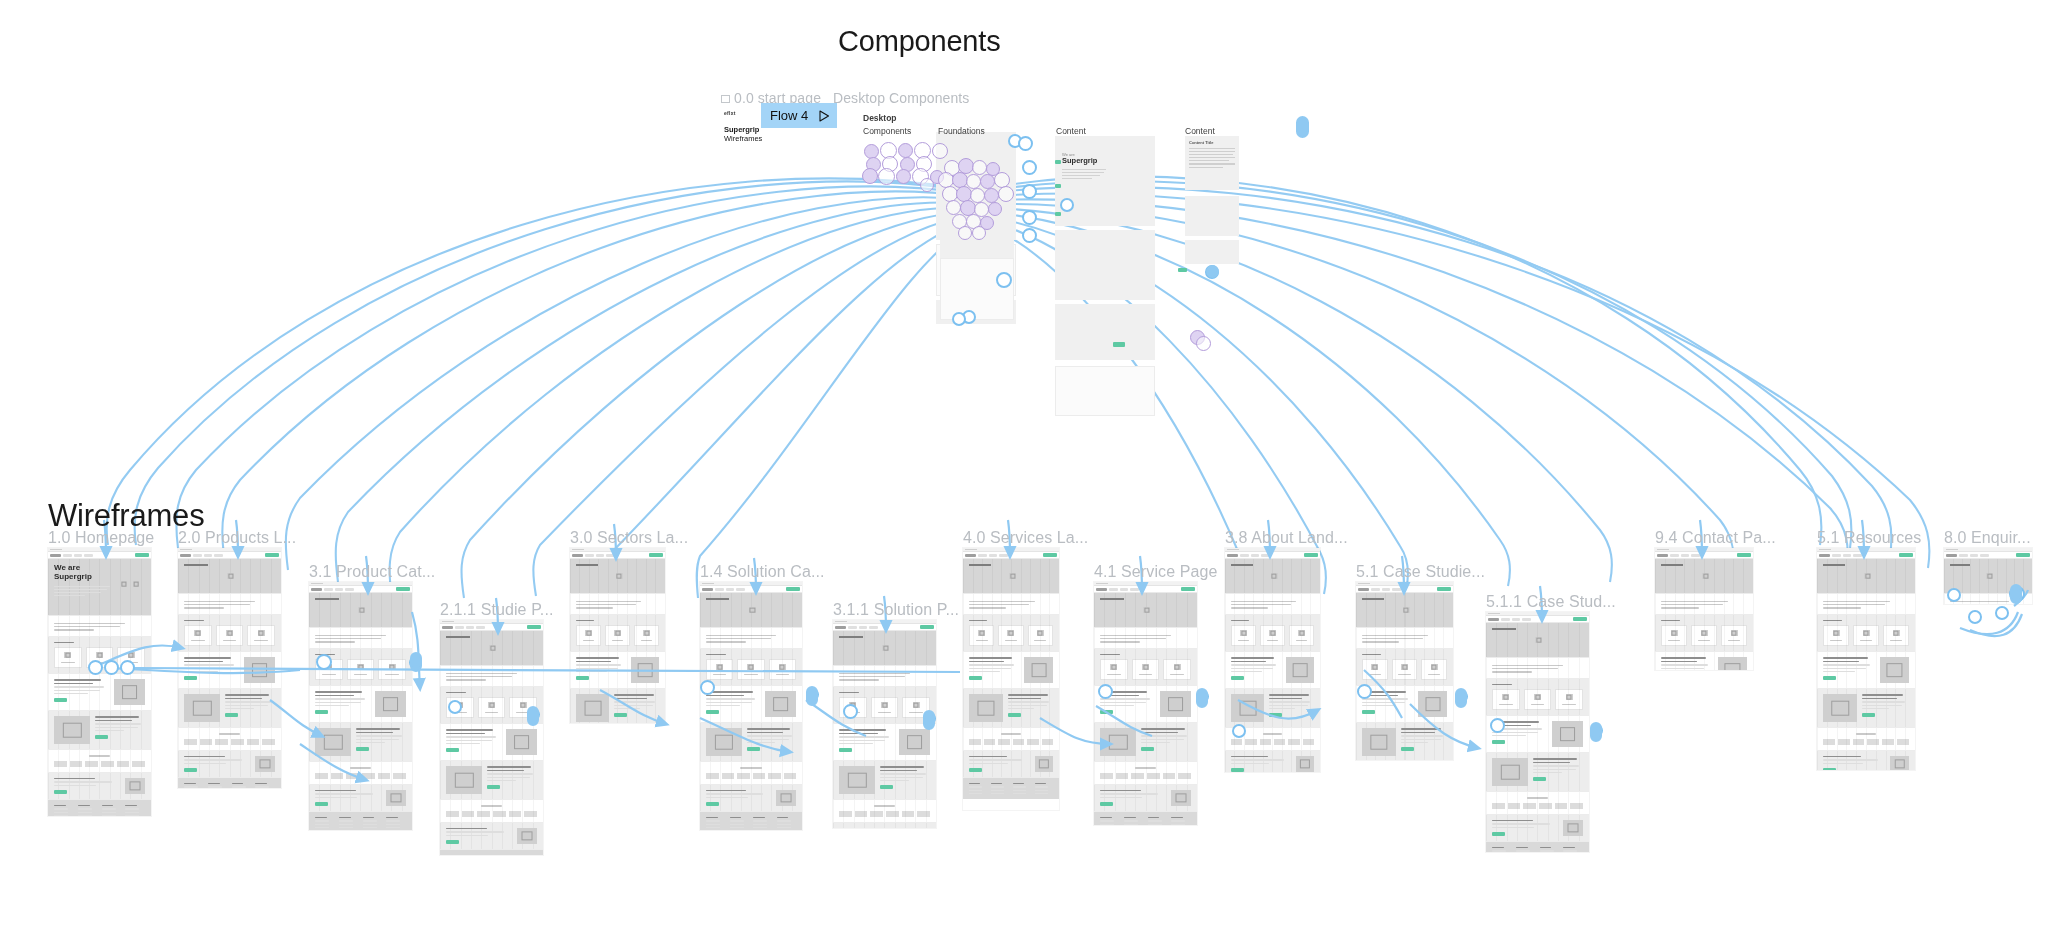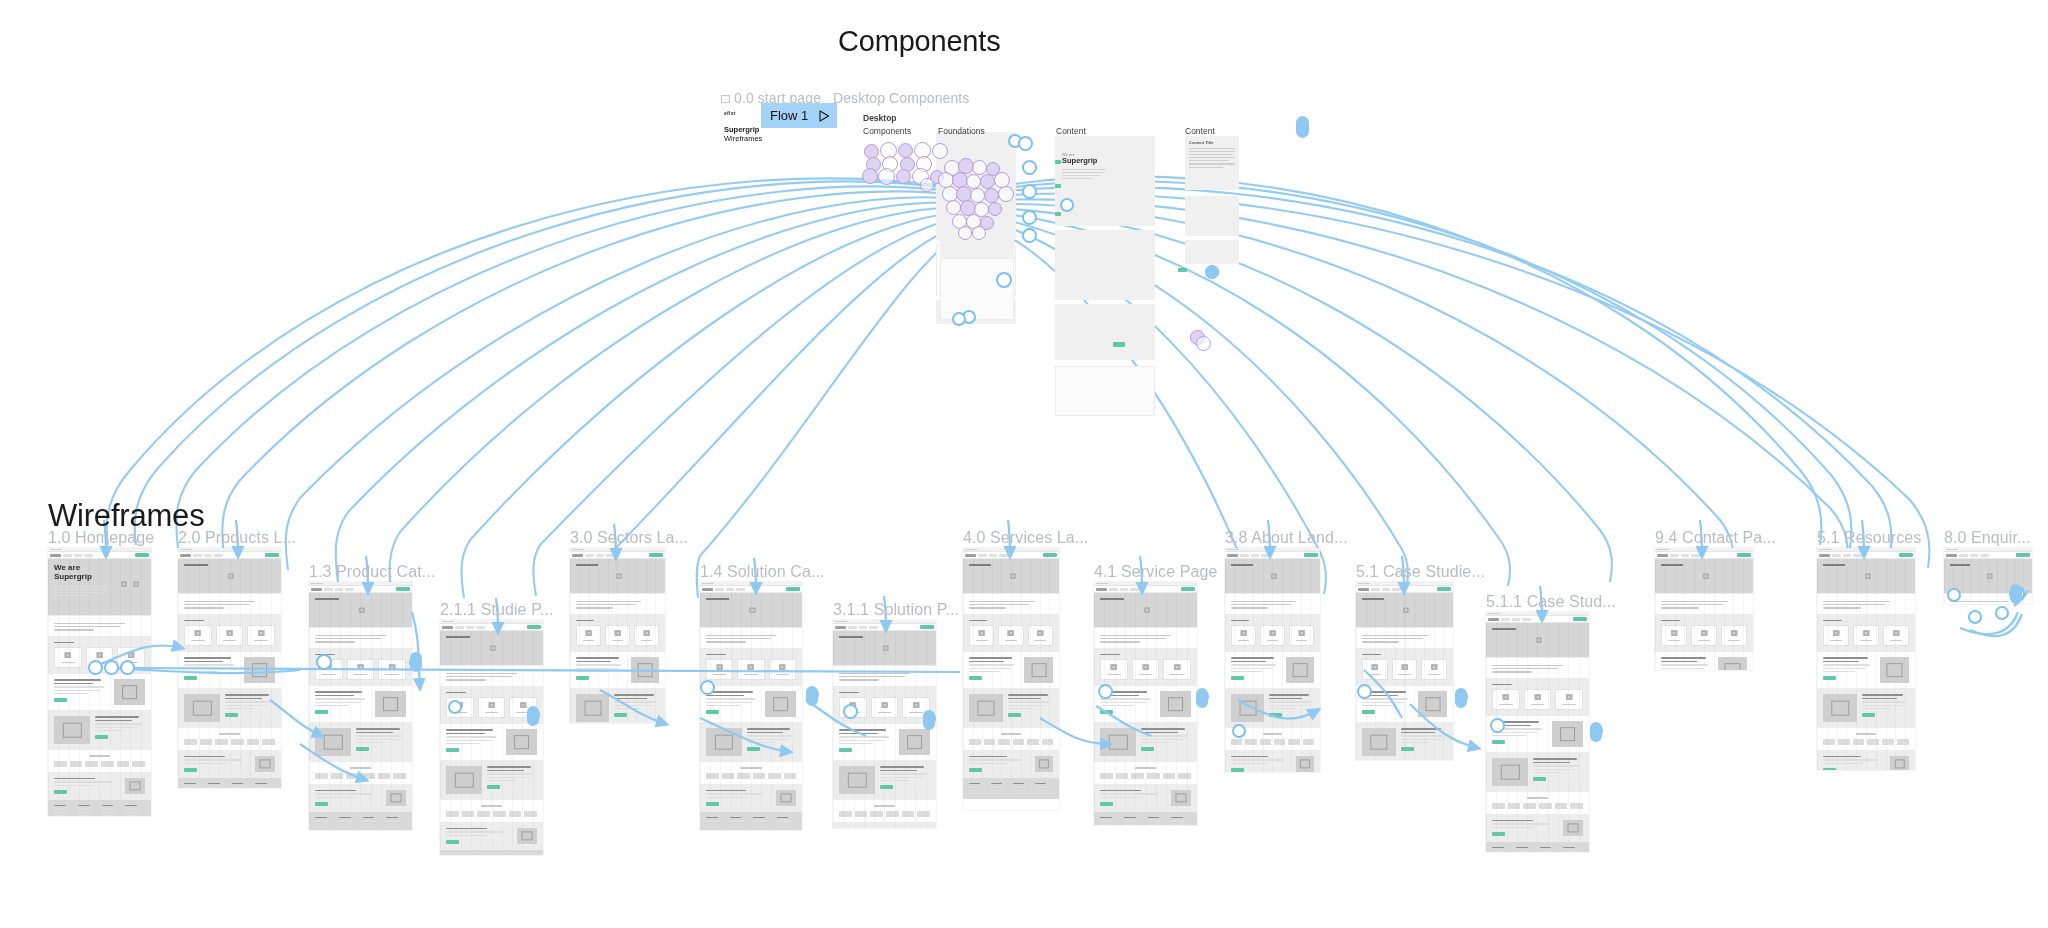--- a/index.html
+++ b/index.html
@@ -265,21 +265,21 @@
 
   <div id="startpage">
     <div class="logo">eflxt</div>
     <div class="nm">
       <span style="font-weight:700;">Supergrip</span>
       <span>Wireframes</span>
     </div>
   </div>
 
   <div id="flow-badge">
-    <span class="fl">Flow 1</span>
+    <span class="fl">Flow 4</span>
     <span>
       <svg width="11" height="12" viewBox="0 0 11 12">
           <path d="M1,1 L9.5,6 L1,11 Z" fill="none" stroke="#111" stroke-width="1.1" stroke-linejoin="round"></path>
         </svg>
     </span>
   </div>
 
   <div class="board-title" id="title-components">Components</div>
   <div class="board-title" id="title-wireframes">Wireframes</div>
 
@@ -519,21 +519,21 @@
           <div style="flex:1;">
             <div class="ln dk" style="width:60%;"></div>
             <div class="ln lt" style="width:72%;margin-top:2px;"></div>
           </div>
           <div style="flex:1;">
             <div class="ln dk" style="width:60%;"></div>
             <div class="ln lt" style="width:72%;margin-top:2px;"></div>
           </div>
         </div>
       </div>
-      <div class="frame-label big" style="left:309px; top:563px;">1.3 Product Cat...</div>
+      <div class="frame-label big" style="left:309px; top:563px;">3.1 Product Cat...</div>
       <div class="wf wf-shadow" style="left:309px; top:582px; width:103px; height:248px;">
         <div class="topbar">
           <div style="width:12px;height:1.4px;background:#cfcfcf;"></div>
         </div>
         <div class="nav">
           <div class="pill" style="width:11px;background:#9e9e9e;"></div>
           <div class="pill" style="width:9px;"></div>
           <div class="pill" style="width:8px;"></div>
           <div class="pill" style="width:9px;"></div>
           <div class="cta" style="width:14px;"></div>

